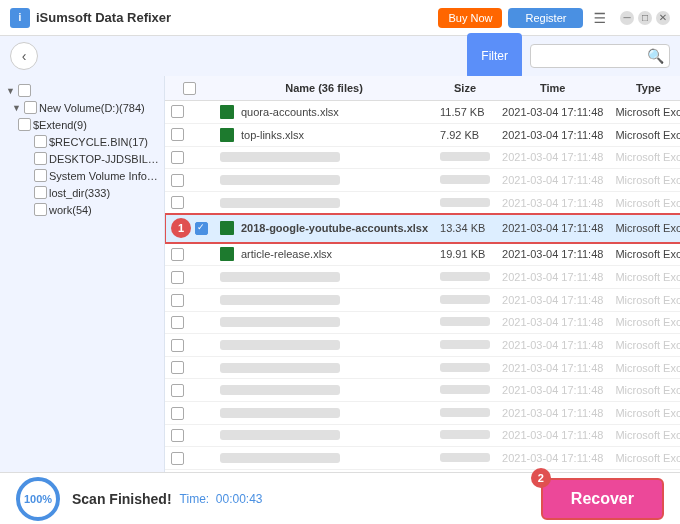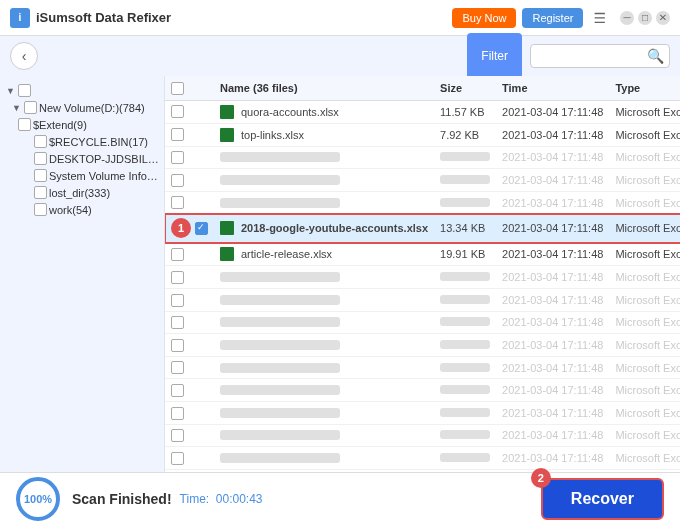--- a/index.html
+++ b/index.html
@@ -44,21 +44,21 @@
       border-radius: 4px;
       padding: 4px 10px;
       font-size: 11px;
       cursor: pointer;
     }
     .btn-register {
       background: #4a90e2;
       color: white;
       border: none;
       border-radius: 4px;
-      padding: 4px 10px;
+      padding: 4px 17px;
       font-size: 11px;
       cursor: pointer;
     }
     .win-controls {
       display: flex;
       gap: 4px;
       margin-left: 8px;
     }
     .win-ctrl {
       width: 14px; height: 14px;
@@ -177,21 +177,21 @@
       font-size: 11px;
     }
     .file-table thead {
       background: #f5f7ff;
       position: sticky;
       top: 0;
       z-index: 2;
     }
     .file-table th {
       padding: 5px 6px;
-      text-align: left;
+      text-align: center;
       border-bottom: 1px solid #ddd;
       font-weight: bold;
       color: #333;
       white-space: nowrap;
     }
     .file-table td {
       padding: 4px 6px;
       border-bottom: 1px solid #f0f0f0;
       color: #444;
       white-space: nowrap;
@@ -264,21 +264,21 @@
       color: #333;
     }
     .scan-time {
       font-size: 12px;
       color: #555;
       margin-left: 8px;
     }
     .scan-time span { color: #4a90e2; text-align: center; }
     .status-spacer { flex: 1; }
     .recover-btn {
-      background: #1d4ed8;
+      background: #ec4899;
       color: white;
       border: 2px solid #e05050;
       border-radius: 6px;
       padding: 10px 28px;
       font-size: 16px;
       font-weight: bold;
       cursor: pointer;
     }
 
     .circle-badge {

